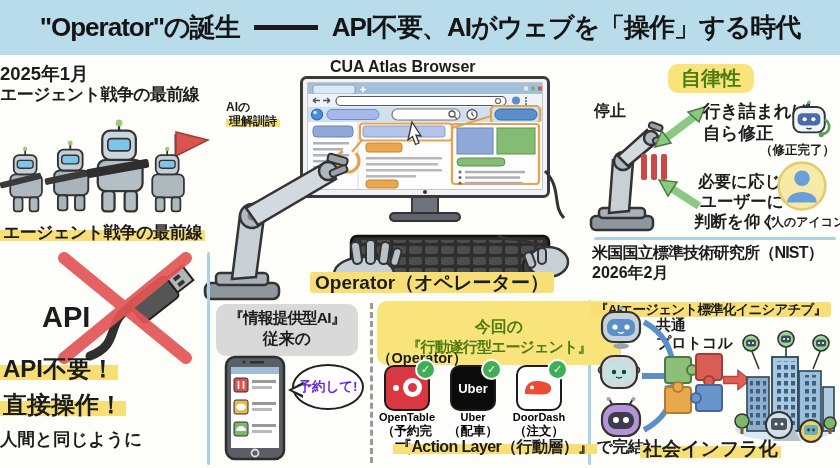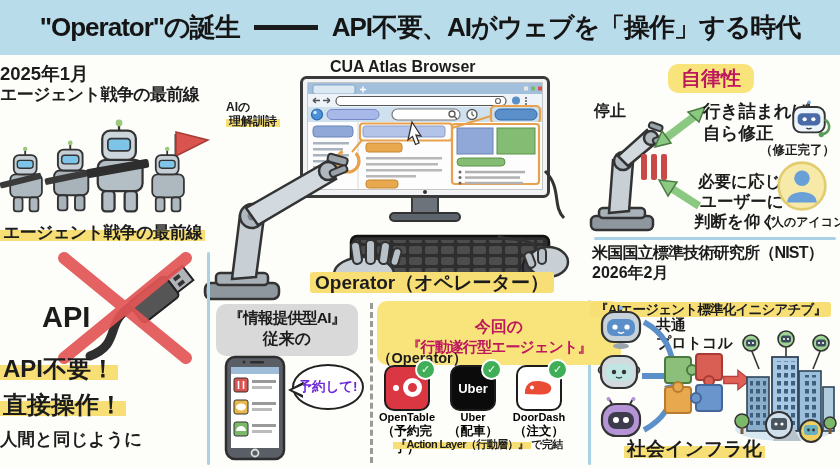--- a/index.html
+++ b/index.html
@@ -2,21 +2,21 @@
 <html><head>
 <meta charset="utf-8">
 <style>
   html,body{margin:0;padding:0;background:#e8e8e8;}
   #canvas{position:relative;width:840px;height:468px;background:#fdfdfa;overflow:hidden;
     font-family:"Liberation Sans","DejaVu Sans",sans-serif;}
   .t{position:absolute;font-weight:700;color:#1c1c1c;white-space:nowrap;line-height:1.18;}
   .ctr{text-align:left;}
   .hl-mark{background:linear-gradient(180deg,rgba(0,0,0,0) 36%,#f7df76 36%,#f7df76 94%,rgba(0,0,0,0) 94%);padding:0 3px;}
   .hl-full{background:#f7df76;padding:0 5px;border-radius:3px;}
-  .ybox{position:absolute;background:#f9e47c;border:none;border-radius:10px;text-align:center;font-weight:700;color:#be185d;}
+  .ybox{position:absolute;background:#f9e47c;border:none;border-radius:10px;text-align:center;font-weight:700;color:#4d7c0f;}
   .gbox{position:absolute;background:#d9d9d9;border-radius:10px;text-align:center;font-weight:700;color:#1c1c1c;}
   .banner{position:absolute;left:0;top:0;width:840px;height:55px;background:#b9dcea;
     display:flex;align-items:center;justify-content:center;}
   .banner .tt{font-weight:700;font-size:26px;letter-spacing:-1px;color:#151515;white-space:nowrap;}
   .title-dash{display:inline-block;width:64px;height:5px;background:#1b1b1b;margin:0 14px;vertical-align:middle;}
   .vline{position:absolute;width:3px;background:#a9d2e4;border-radius:2px;}
   .hline{position:absolute;height:3px;background:#a9d2e4;border-radius:2px;}
   .dashline{position:absolute;width:0;border-left:3px dashed #9a9a9a;}
   .pbars{position:absolute;display:flex;gap:4px;}
   .pbars span{display:block;width:6px;height:26px;background:#c94949;border-radius:2px;}
@@ -291,21 +291,21 @@
       <svg style="left:4px;top:9px;" width="34" height="24" viewBox="0 0 34 24">
         <path d="M3 14 Q5 4 17 5 Q31 6.5 29 14 Q27.5 19 17 18.5 L3 18 Z" fill="#eb4c36"></path>
         <circle cx="10" cy="11.5" r="2" fill="#fff"></circle>
       </svg>
       <div class="badge">✓</div>
     </div>
     <div class="app-name">DoorDash</div>
     <div class="app-cap">（注文）</div>
   </div>
 
-  <div class="t ctr" style="left:372px;top:438px;width:214px;font-size:11px;letter-spacing:-0.6px;padding-left:21px;">
+  <div class="t ctr" style="left:372px;top:438px;width:214px;font-size:16px;letter-spacing:-0.6px;padding-left:21px;">
     <span class="hl-mark">『Action Layer（行動層）』</span><span>で完結</span>
   </div>
 
   <div class="ybox" style="left:668px;top:64px;width:86px;height:29px;line-height:29px;font-size:20px;">自律性</div>
   <div class="t" style="left:594px;top:102px;font-size:16px;">停止</div>
 
   <svg style="left:585px;top:116px;" width="78" height="118" viewBox="0 0 78 118">
     <rect x="6" y="100" width="62" height="14" rx="5" fill="#8f979e" stroke="#333" stroke-width="2.5"></rect>
     <rect x="14" y="92" width="46" height="10" rx="4" fill="#a8b0b8" stroke="#333" stroke-width="2.5"></rect>
     <polygon points="24,97 44,95 48,46 28,44" fill="#c8d0d6" stroke="#333" stroke-width="2.5"></polygon>
@@ -461,15 +461,15 @@
     <circle cx="44" cy="92" r="13" fill="#cfe0ec" stroke="#333" stroke-width="2"></circle>
     <rect x="36" y="85" width="16" height="12" rx="3" fill="#4a5560"></rect>
       <circle cx="41" cy="91" r="1.6" fill="#fff"></circle>
       <circle cx="47" cy="91" r="1.6" fill="#fff"></circle>
     <circle cx="76" cy="98" r="11" fill="#f0d060" stroke="#333" stroke-width="2"></circle>
     <rect x="69" y="92" width="14" height="10" rx="3" fill="#6ab0c0"></rect>
       <circle cx="73.5" cy="97" r="1.4" fill="#333"></circle>
       <circle cx="78.5" cy="97" r="1.4" fill="#333"></circle>
   </svg>
 
-  <div class="t ctr" style="left:624px;top:438px;width:150px;font-size:19px;"><span class="hl-mark">社会インフラ化</span></div>
+  <div class="t ctr" style="left:640px;top:438px;width:150px;font-size:19px;"><span class="hl-mark">社会インフラ化</span></div>
 
 </div>
 
 </body></html>

